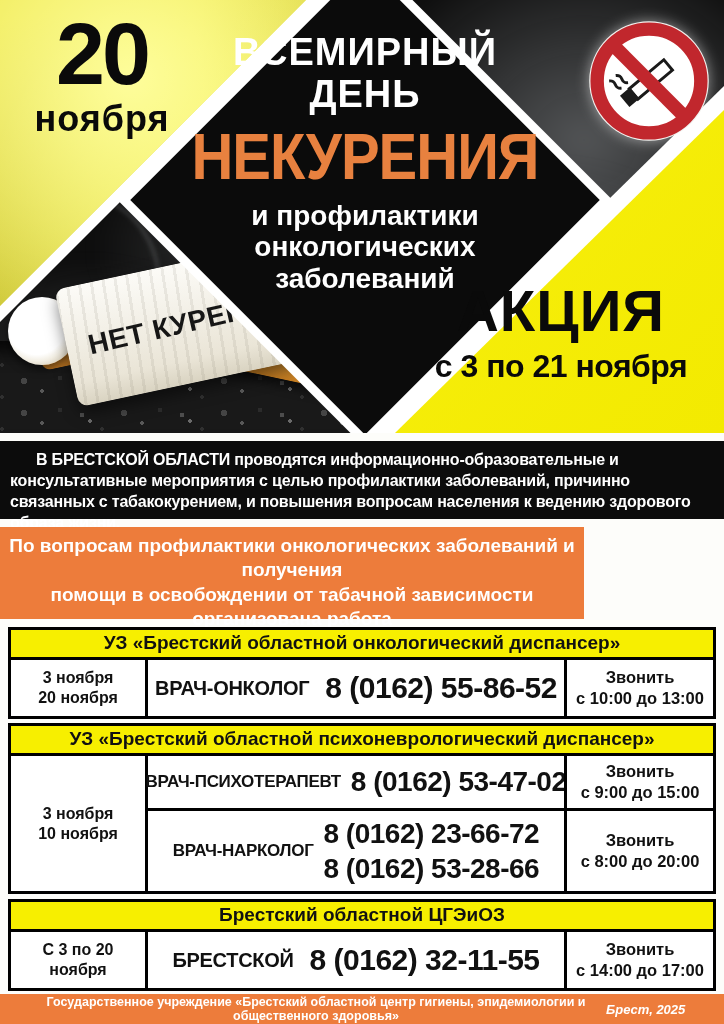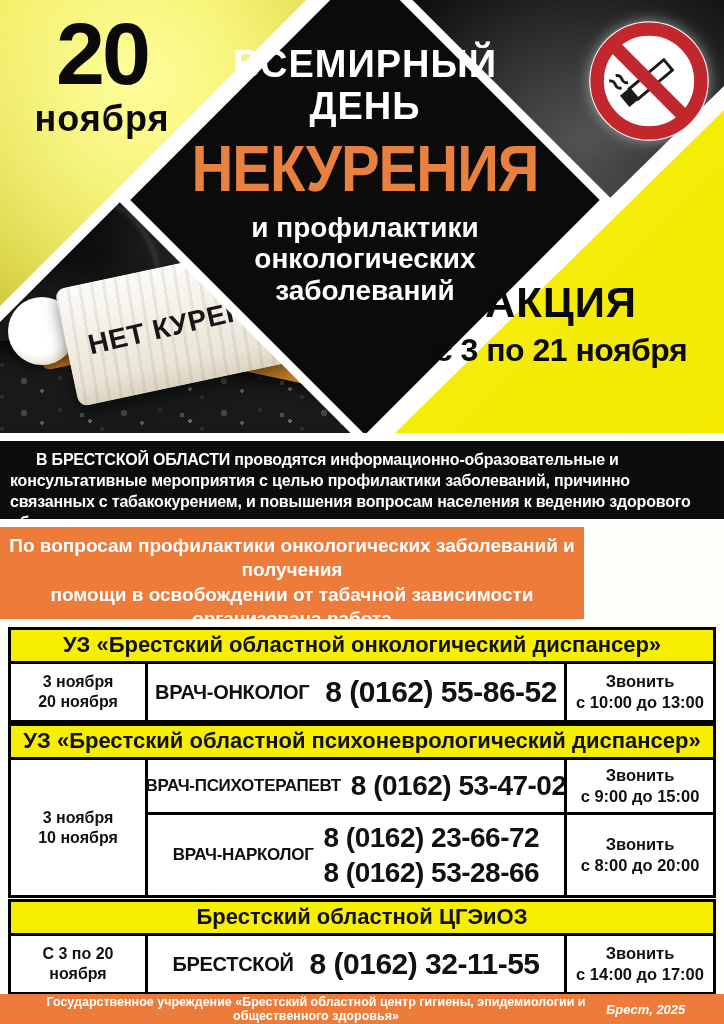--- a/index.html
+++ b/index.html
@@ -95,27 +95,27 @@
   }
   .tri-br-white{background:#ffffff;clip-path:polygon(724px 86px,724px 433px,371px 433px);}
   .tri-br-yellow{background:linear-gradient(135deg,#FAF31A,#F3EA00);clip-path:polygon(724px 110px,724px 433px,395px 433px);}
 
   .date-badge{position:absolute;left:26px;top:12px;width:152px;text-align:center;color:#0a0a0a;}
   .date-day{font-size:88px;font-weight:800;line-height:.95;letter-spacing:-3px;}
   .date-month{font-size:36px;font-weight:800;letter-spacing:1px;margin-top:2px;}
 
   .diamond-white{position:absolute;left:190px;top:25px;width:350px;height:350px;background:#fff;transform:rotate(45deg);}
   .diamond-black{position:absolute;left:199px;top:34px;width:332px;height:332px;background:#0b0b0b;transform:rotate(45deg);}
-  .diamond-text{position:absolute;left:165px;top:32px;width:400px;text-align:center;color:#fff;margin-top:12px;}
+  .diamond-text{position:absolute;left:165px;top:32px;width:400px;text-align:center;color:#fff;}
   .dt-line{font-size:38px;font-weight:800;line-height:1.1;letter-spacing:1px;}
   .dt-high{font-size:58px;font-weight:800;color:#E8813F;line-height:1;letter-spacing:-1px;margin:12px 0 14px;transform:scaleY(1.12);}
   .dt-sub{font-size:28px;font-weight:700;line-height:1.13;}
 
   .action{position:absolute;left:408px;top:282px;width:306px;text-align:center;color:#0a0a0a;}
-  .action-title{font-size:42px;font-weight:800;letter-spacing:1px;line-height:1;}
+  .action-title{font-size:58px;font-weight:800;letter-spacing:1px;line-height:1;}
   .action-dates{font-size:32px;font-weight:800;margin-top:8px;letter-spacing:-.5px;}
 
   .ns-sign{position:absolute;left:588px;top:20px;width:122px;height:122px;filter:drop-shadow(0 0 7px rgba(255,255,255,.5));}
 
   
   .info-black{
     position:absolute;left:0;top:441px;width:724px;height:78px;background:#0c0c0c;color:#fff;box-sizing:border-box;
     padding:8px 10px 0 10px;font-size:16px;font-weight:600;line-height:1.32;letter-spacing:-.2px;
   }
   .info-black p{margin:0;text-indent:26px;}
@@ -124,21 +124,21 @@
     text-align:center;padding-top:7px;
   }
   .io-line{font-size:19px;font-weight:700;line-height:1.28;}
   .io-big{font-size:27px;font-weight:800;letter-spacing:1.5px;margin-top:3px;}
 
   
   .tbl{position:absolute;left:8px;width:708px;border:3px solid #000;background:#fff;box-sizing:border-box;}
   .tbl-1{top:627px;}
   .tbl-2{top:723px;}
   .tbl-3{top:899px;}
-  .tbl-header{background:#F7EF00;border-bottom:3px solid #000;text-align:center;font-size:22px;font-weight:800;padding:2px 0 3px;}
+  .tbl-header{background:#F7EF00;border-bottom:3px solid #000;text-align:center;font-size:19px;font-weight:800;padding:2px 0 3px;}
   .tbl-body{display:flex;align-items:stretch;}
   .cell-dates{width:134px;flex:0 0 auto;border-right:3px solid #000;display:flex;flex-direction:column;justify-content:center;text-align:center;font-size:16px;font-weight:700;line-height:1.25;}
   .cell-call{width:146px;flex:0 0 auto;border-left:3px solid #000;display:flex;flex-direction:column;justify-content:center;text-align:center;font-size:16.5px;font-weight:700;line-height:1.3;}
   .cell-main{flex:1;display:flex;align-items:center;justify-content:center;gap:16px;min-width:0;}
   .spec{font-size:20px;font-weight:700;letter-spacing:-.3px;white-space:nowrap;}
   .phone{font-size:30px;font-weight:800;letter-spacing:-.5px;white-space:nowrap;}
   .row-min{min-height:56px;}
   .tbl-2 .spec{font-size:17px;}
   .tbl-2 .phone{font-size:28px;}
   .tbl-2 .cell-main{gap:10px;}

